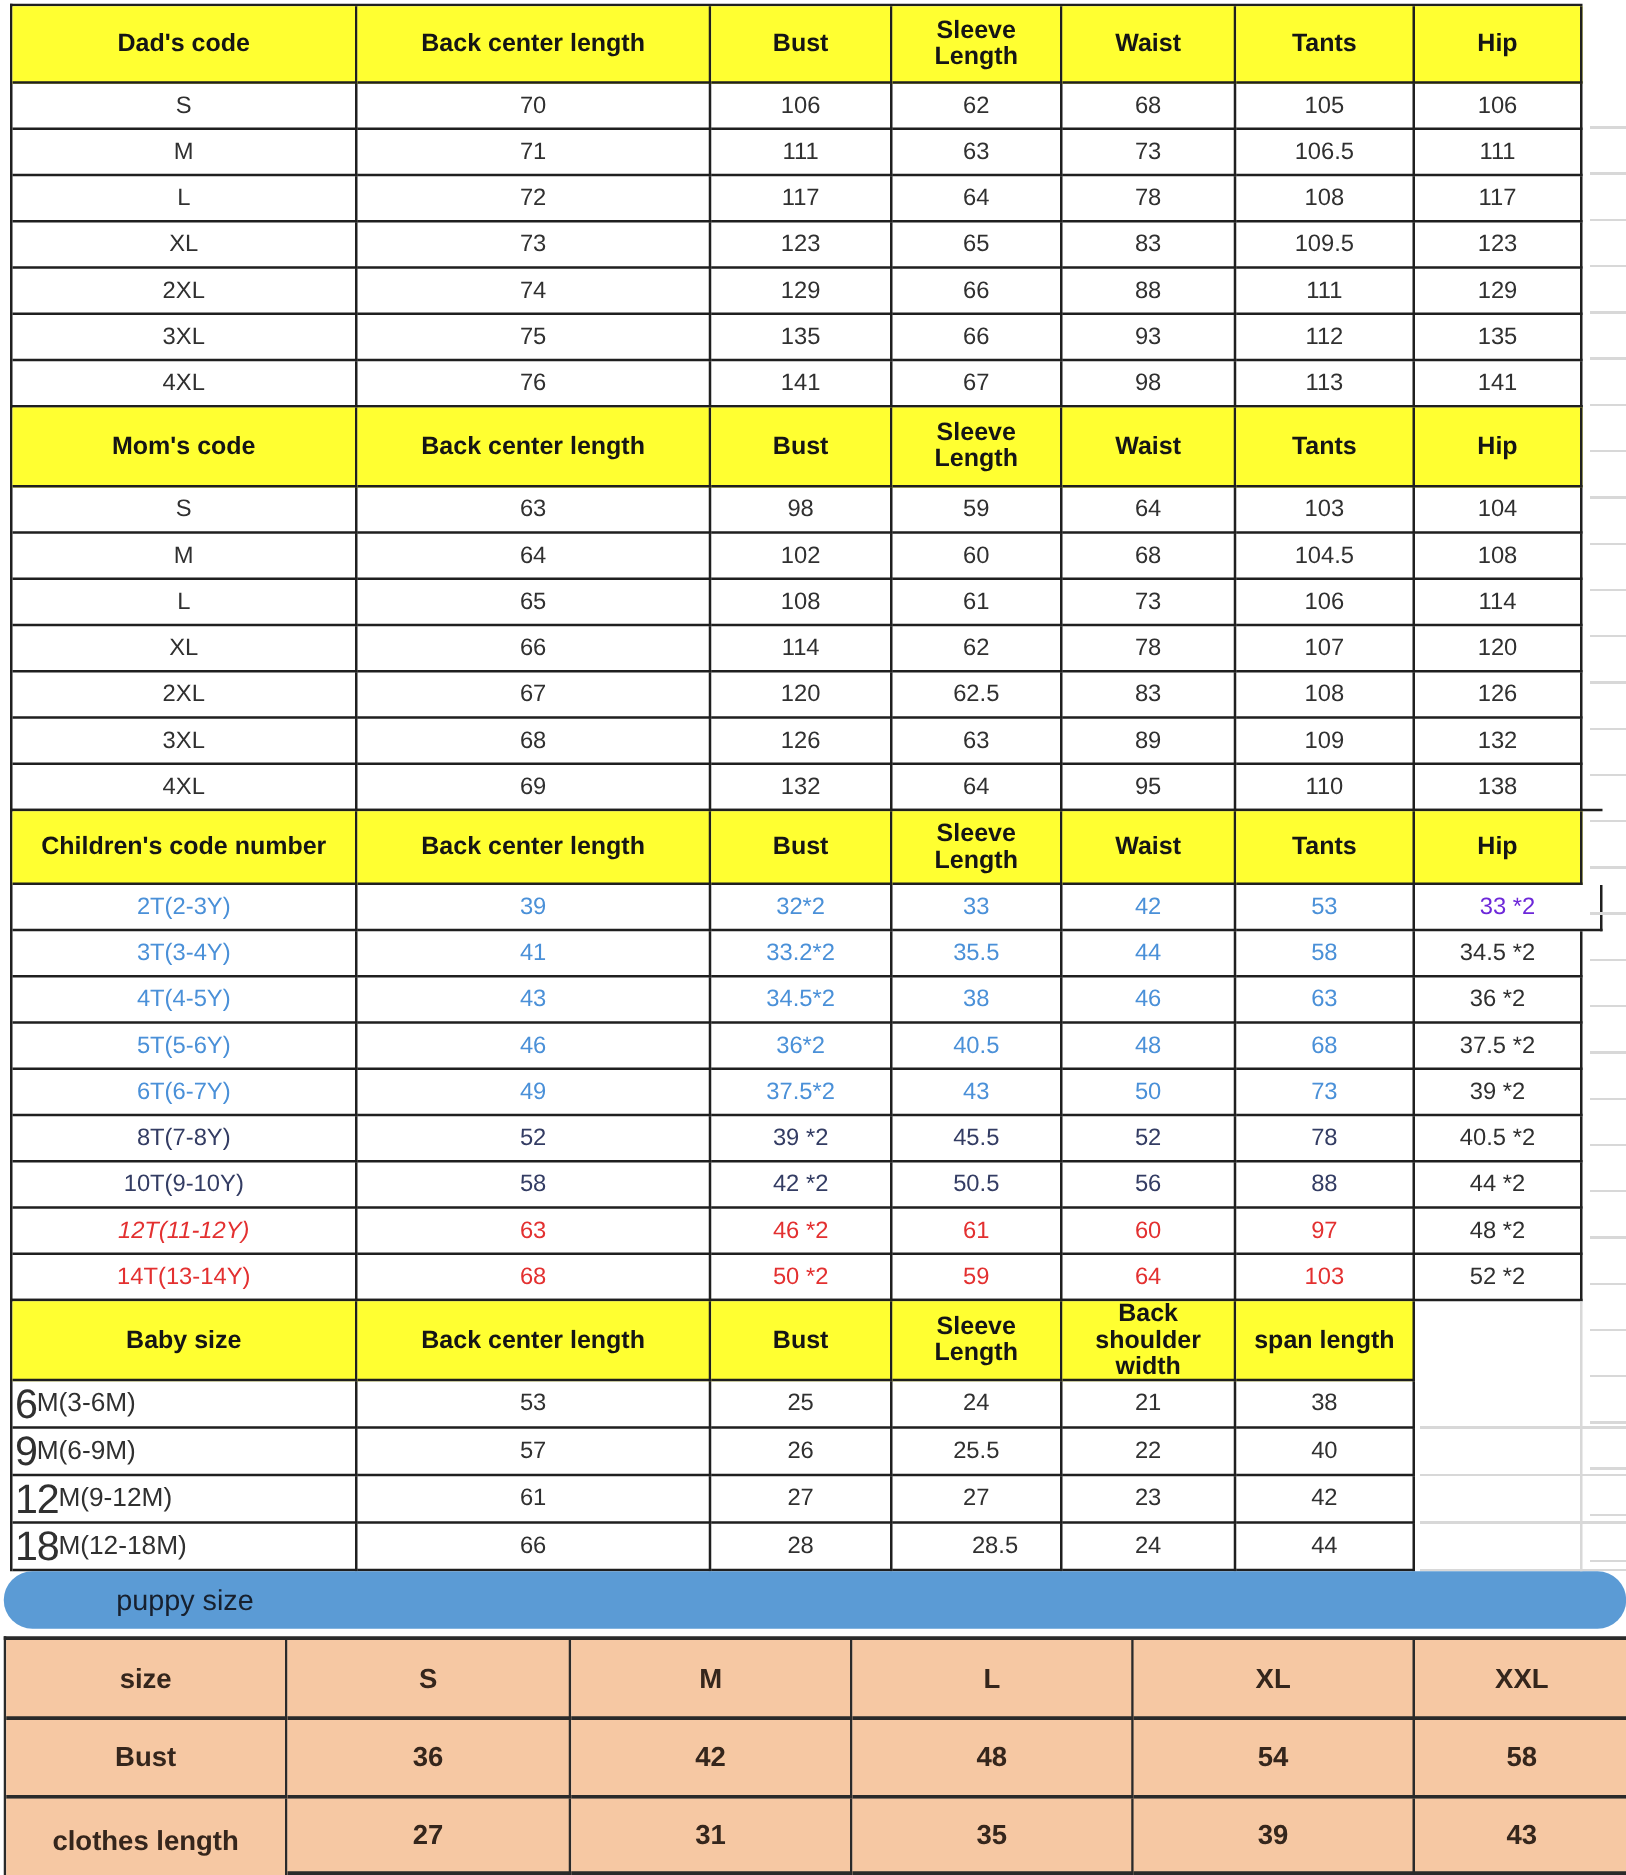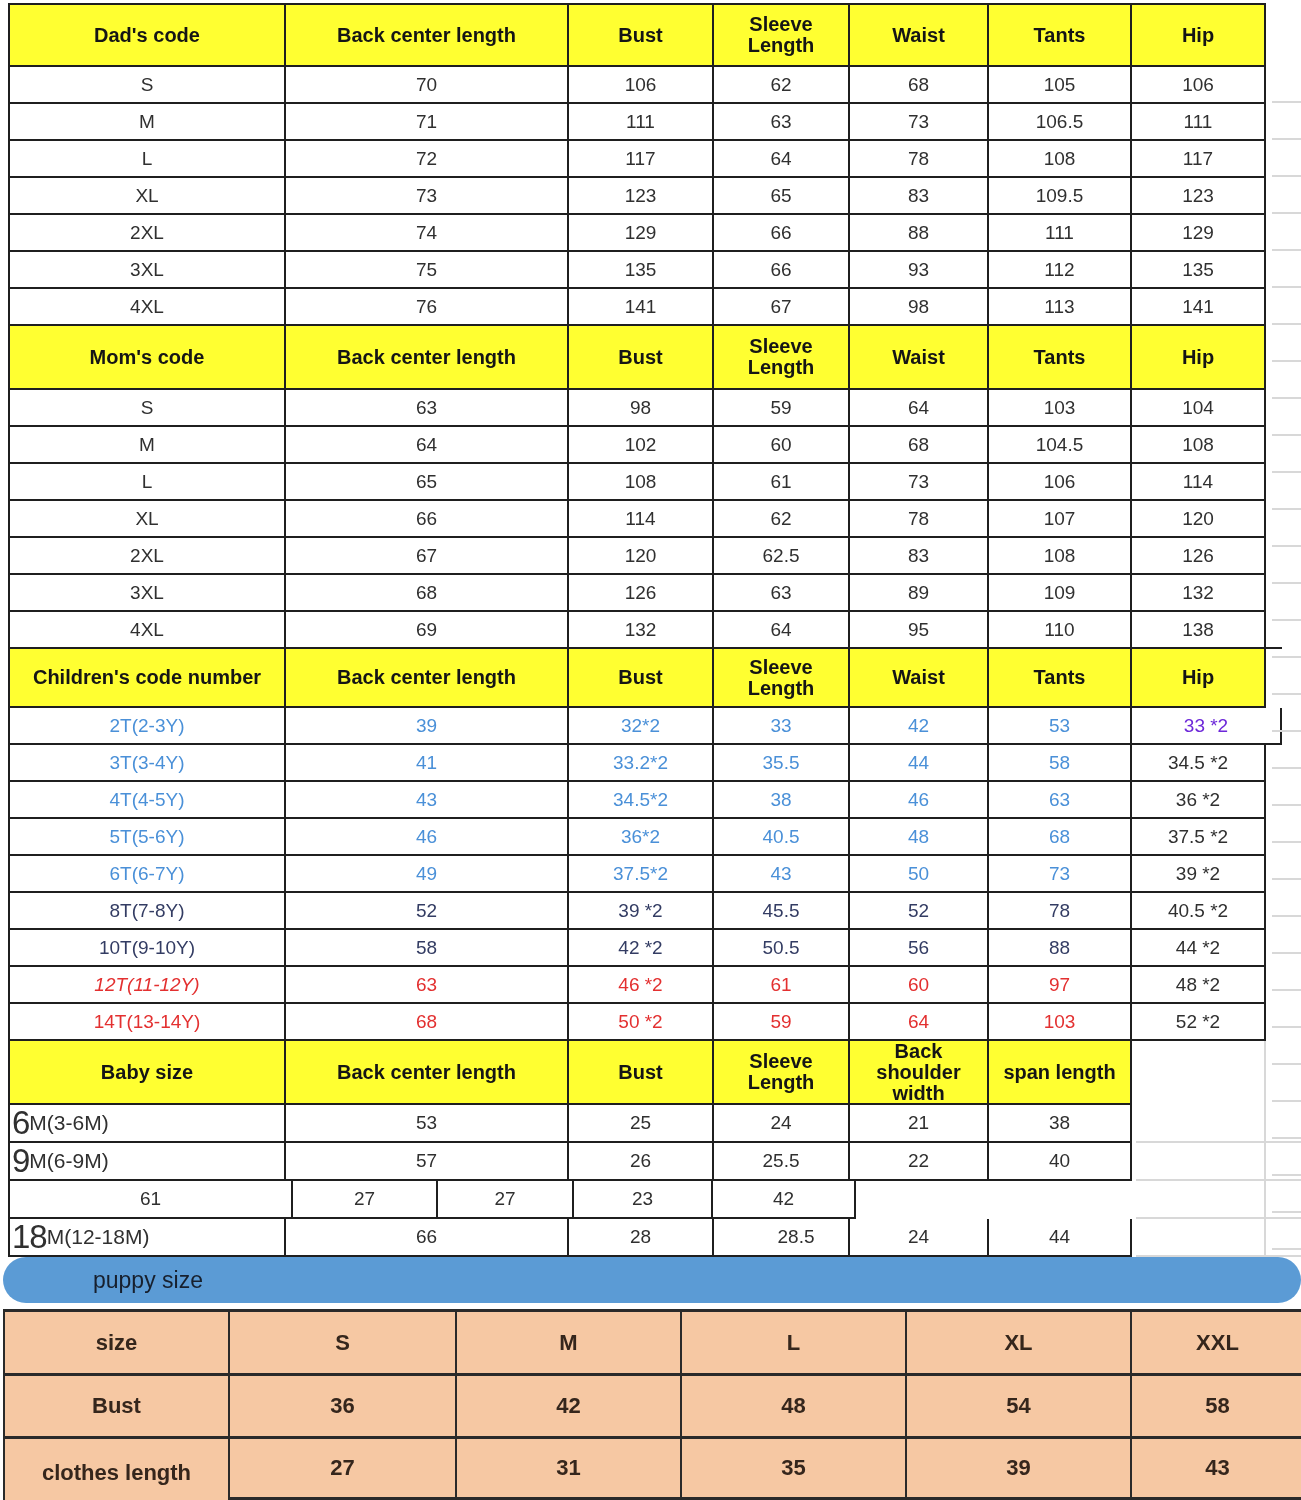--- a/index.html
+++ b/index.html
@@ -319,20 +319,24 @@
           <span class="bignum">9</span>
           <span class="restlabel">M(6-9M)</span>
         </div>
         <div class="tcell" style="width: 283px; height: 38px; color: rgb(48, 48, 48);">57</div>
         <div class="tcell" style="width: 145px; height: 38px; color: rgb(48, 48, 48);">26</div>
         <div class="tcell" style="width: 136px; height: 38px; color: rgb(48, 48, 48);">25.5</div>
         <div class="tcell" style="width: 139px; height: 38px; color: rgb(48, 48, 48);">22</div>
         <div class="tcell" style="width: 143px; height: 38px; color: rgb(48, 48, 48);">40</div>
       </div>
       <div class="trow">
+        <div class="tcell leftcell" style="width: 276px; height: 38px; color: rgb(48, 48, 48);">
+          <span class="bignum">12</span>
+          <span class="restlabel">M(9-12M)</span>
+        </div>
         <div class="tcell" style="width: 283px; height: 38px; color: rgb(48, 48, 48);">61</div>
         <div class="tcell" style="width: 145px; height: 38px; color: rgb(48, 48, 48);">27</div>
         <div class="tcell" style="width: 136px; height: 38px; color: rgb(48, 48, 48);">27</div>
         <div class="tcell" style="width: 139px; height: 38px; color: rgb(48, 48, 48);">23</div>
         <div class="tcell" style="width: 143px; height: 38px; color: rgb(48, 48, 48);">42</div>
       </div>
       <div class="trow">
         <div class="tcell leftcell" style="width: 276px; height: 38px; color: rgb(48, 48, 48);">
           <span class="bignum">18</span>
           <span class="restlabel">M(12-18M)</span>

